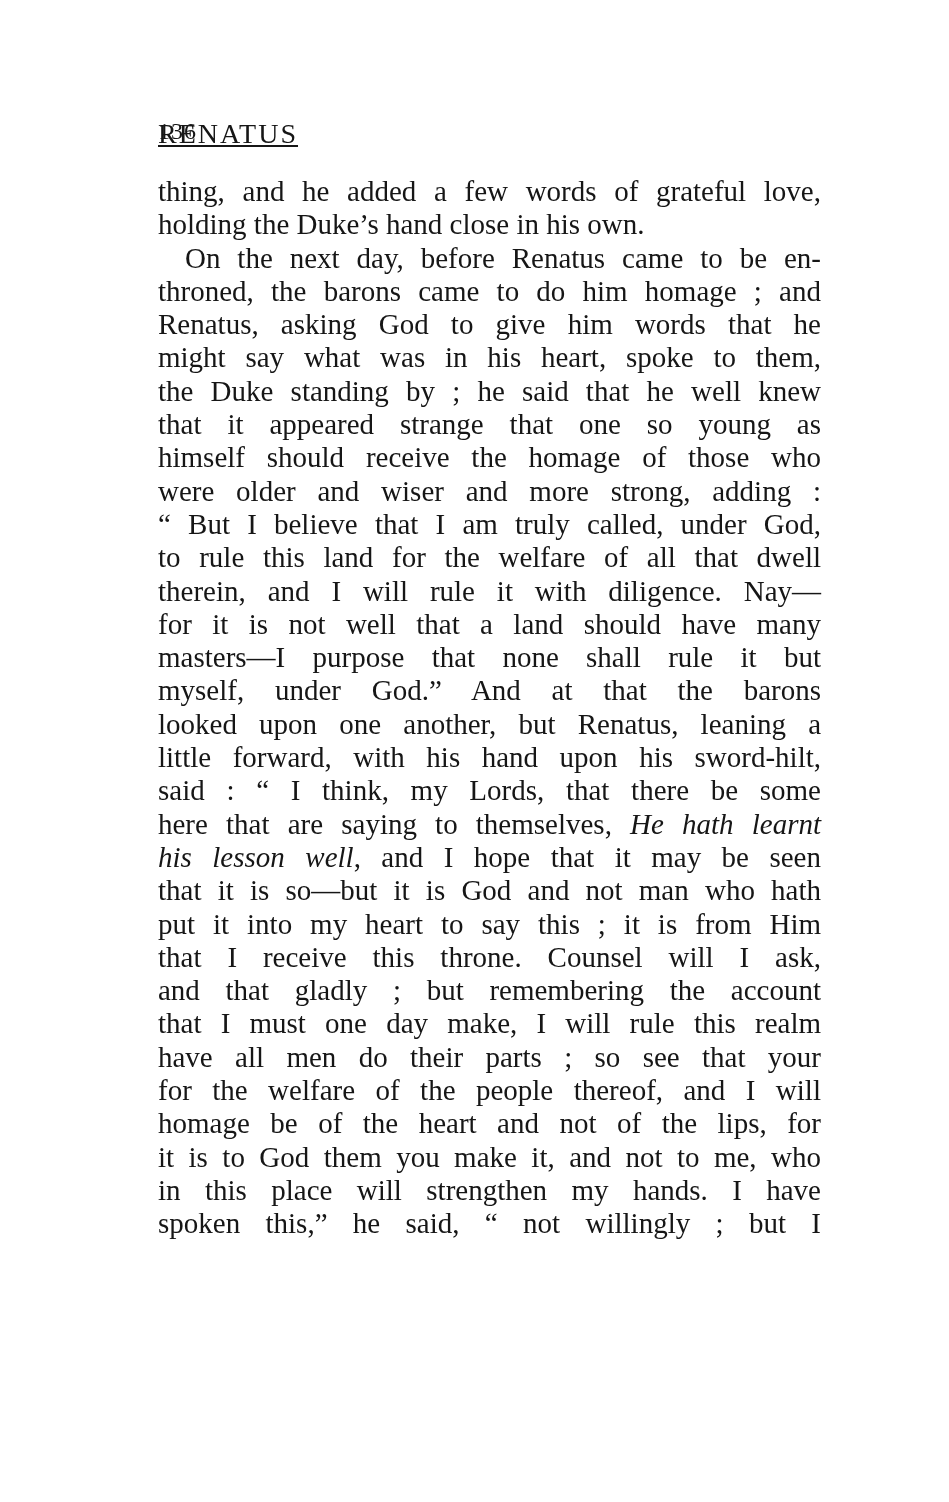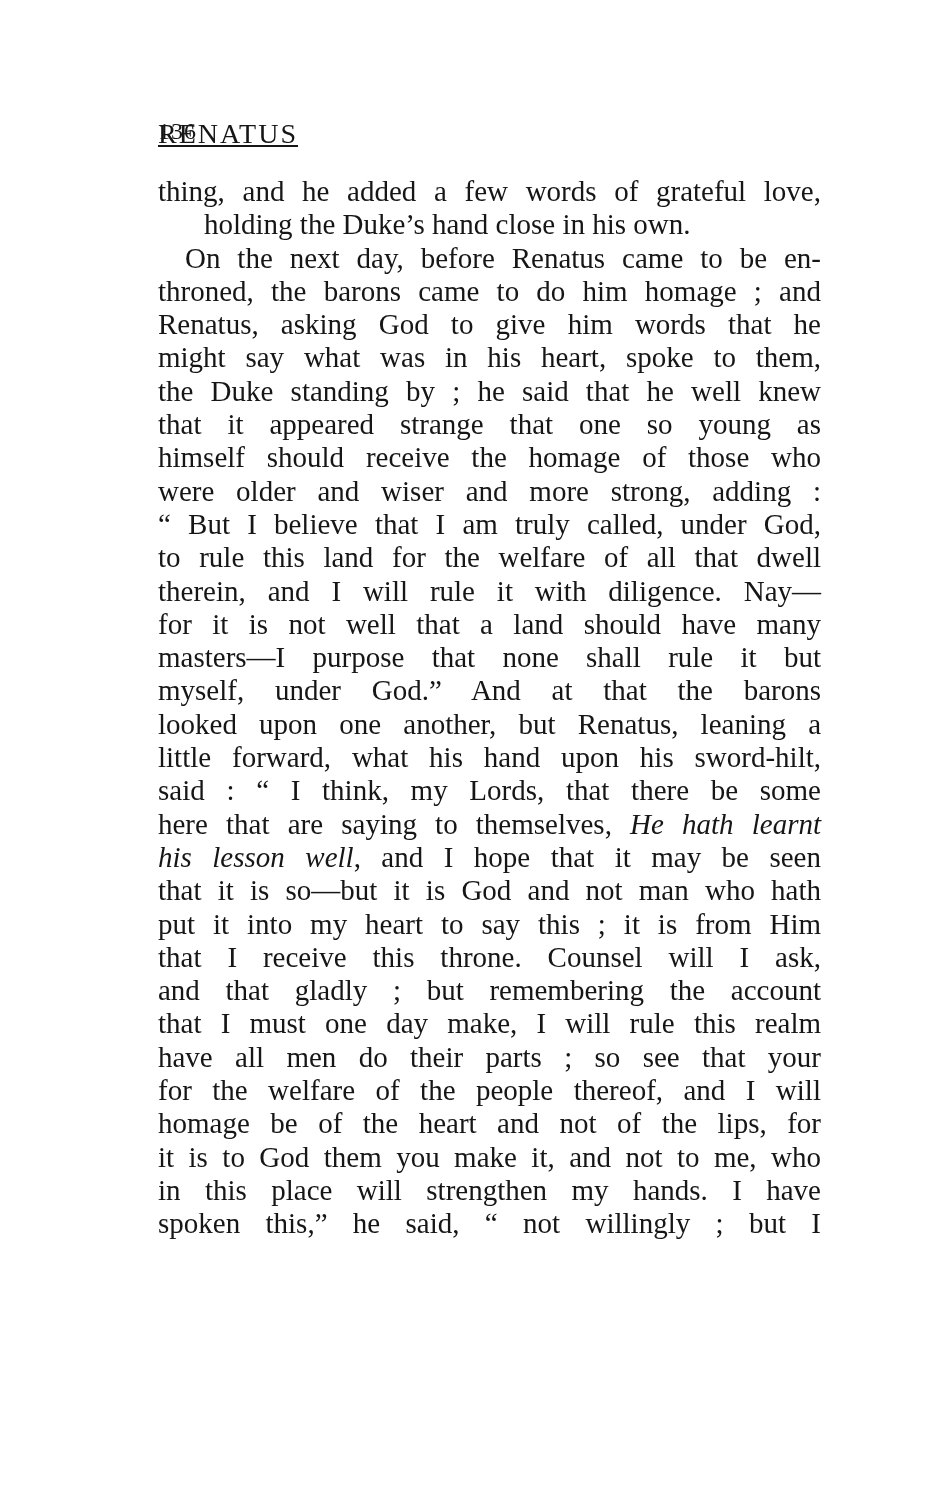--- a/index.html
+++ b/index.html
@@ -53,21 +53,20 @@
     white-space: normal;
     text-align: justify;
     text-align-last: justify;
     text-justify: inter-word;
   }
   .line.indent {
     text-indent: 27px;
   }
   .line.para-end {
     text-align-last: left;
-    margin-left: 46px;
   }
   .line em {
     font-style: italic;
   }
 </style>
 </head>
 <body>
 
 <div class="page">
   <div class="header">
@@ -85,21 +84,21 @@
       <div class="line"><span>that it appeared strange that one so young as</span></div>
       <div class="line"><span>himself should receive the homage of those who</span></div>
       <div class="line"><span>were older and wiser and more strong, adding :</span></div>
       <div class="line"><span>“ But I believe that I am truly called, under God,</span></div>
       <div class="line"><span>to rule this land for the welfare of all that dwell</span></div>
       <div class="line"><span>therein, and I will rule it with diligence. Nay—</span></div>
       <div class="line"><span>for it is not well that a land should have many</span></div>
       <div class="line"><span>masters—I purpose that none shall rule it but</span></div>
       <div class="line"><span>myself, under God.” And at that the barons</span></div>
       <div class="line"><span>looked upon one another, but Renatus, leaning a</span></div>
-      <div class="line"><span>little forward, what his hand upon his sword-hilt,</span></div>
+      <div class="line"><span>little forward, with his hand upon his sword-hilt,</span></div>
       <div class="line"><span>said : “ I think, my Lords, that there be some</span></div>
       <div class="line"><span>here that are saying to themselves, </span><em>He hath learnt</em></div>
       <div class="line"><em>his lesson well</em><span>, and I hope that it may be seen</span></div>
       <div class="line"><span>that it is so—but it is God and not man who hath</span></div>
       <div class="line"><span>put it into my heart to say this ; it is from Him</span></div>
       <div class="line"><span>that I receive this throne. Counsel will I ask,</span></div>
       <div class="line"><span>and that gladly ; but remembering the account</span></div>
       <div class="line"><span>that I must one day make, I will rule this realm</span></div>
       <div class="line"><span>have all men do their parts ; so see that your</span></div>
       <div class="line"><span>for the welfare of the people thereof, and I will</span></div>

